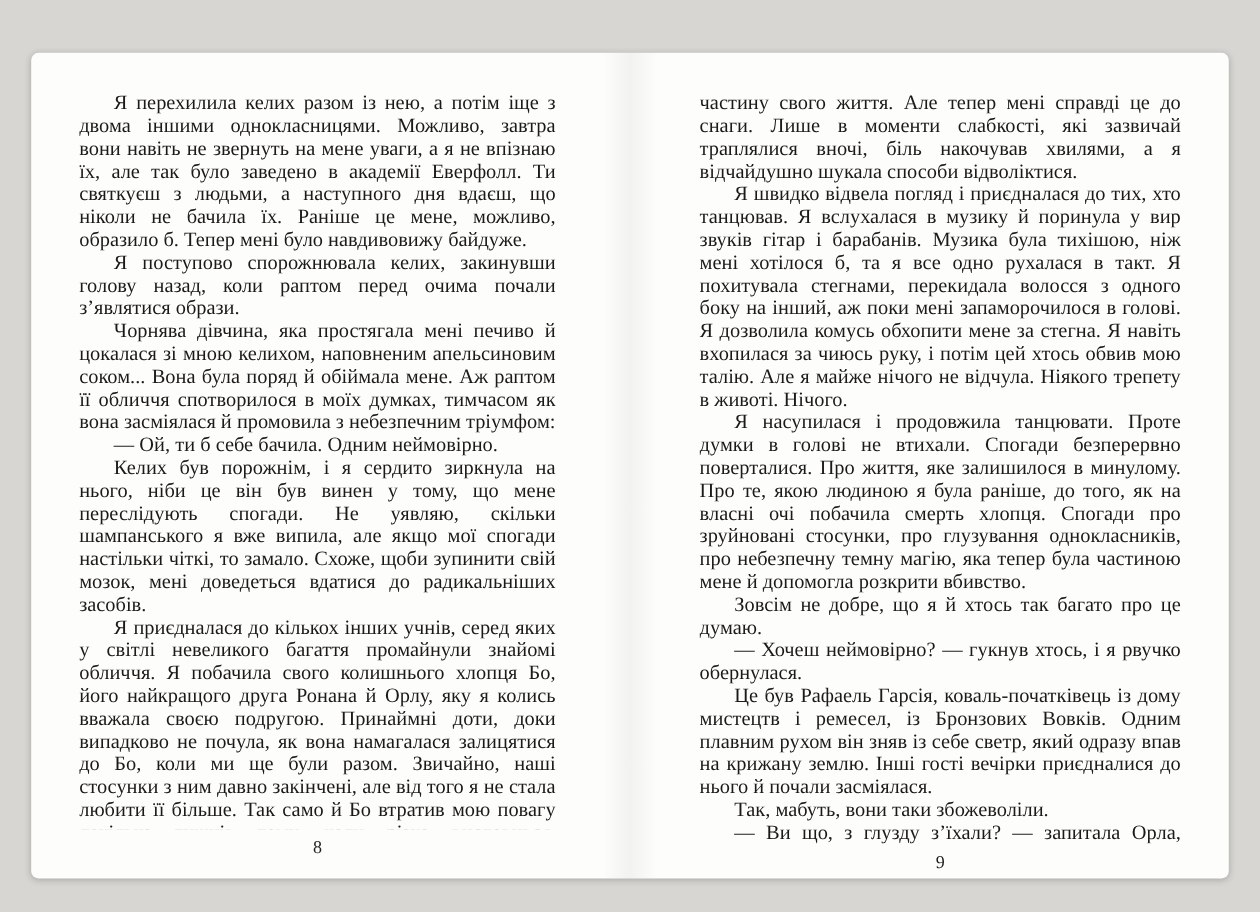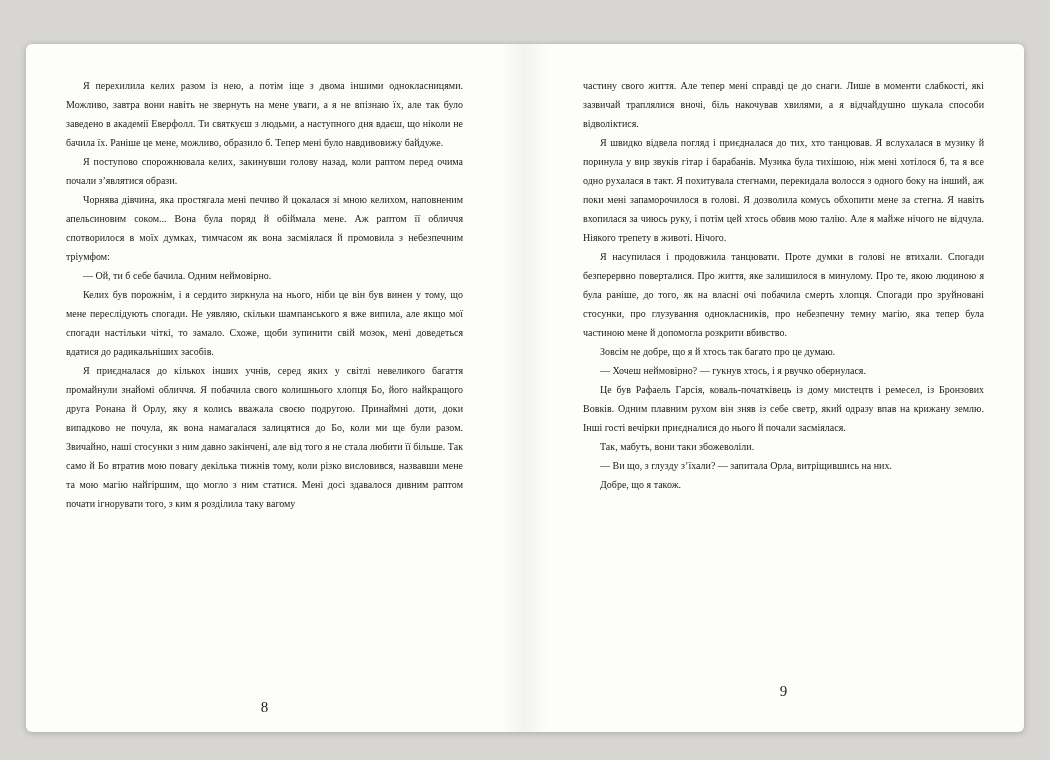--- a/index.html
+++ b/index.html
@@ -36,25 +36,25 @@
     background: linear-gradient(to right, rgba(0,0,0,0) 0%, rgba(0,0,0,0.045) 50%, rgba(0,0,0,0) 100%);
     pointer-events: none;
   }
   .page {
     width: 50%;
     box-sizing: border-box;
     display: flex;
     flex-direction: column;
   }
   .page-left  { padding: 32px 62px 16px 40px; }
-  .page-right { padding: 32px 40px 32px 58px; }
+  .page-right { padding: 32px 40px 4px 58px; }
   .page-text {
     flex: 1;
     text-align: justify;
-    font-size: 10px;
+    font-size: 17px;
     line-height: 19px;
     color: #1b1a18;
     overflow: hidden;
   }
   .page-text p {
     margin: 0;
     text-indent: 1.7em;
   }
   .page-text p.no-indent {
     text-indent: 0;

